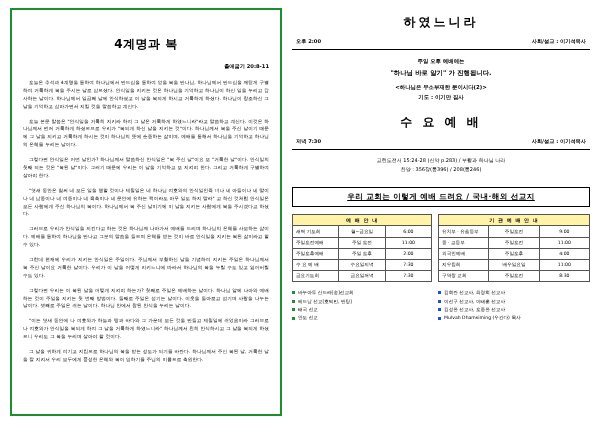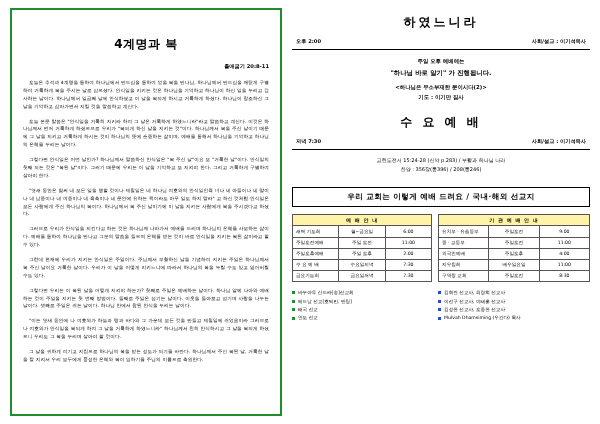--- a/index.html
+++ b/index.html
@@ -108,20 +108,21 @@
 
   
   .banner {
     border: 1.3px solid #000;
     text-align: center;
     font-size: 7.6px;
     font-weight: bold;
     padding: 4px 0;
     margin: 6px 0 7px 0;
     letter-spacing: 0.4px;
+    text-decoration: underline;
   }
 
   
   .tables {
     display: flex;
     gap: 6px;
   }
   table {
     border-collapse: collapse;
     width: 100%;

